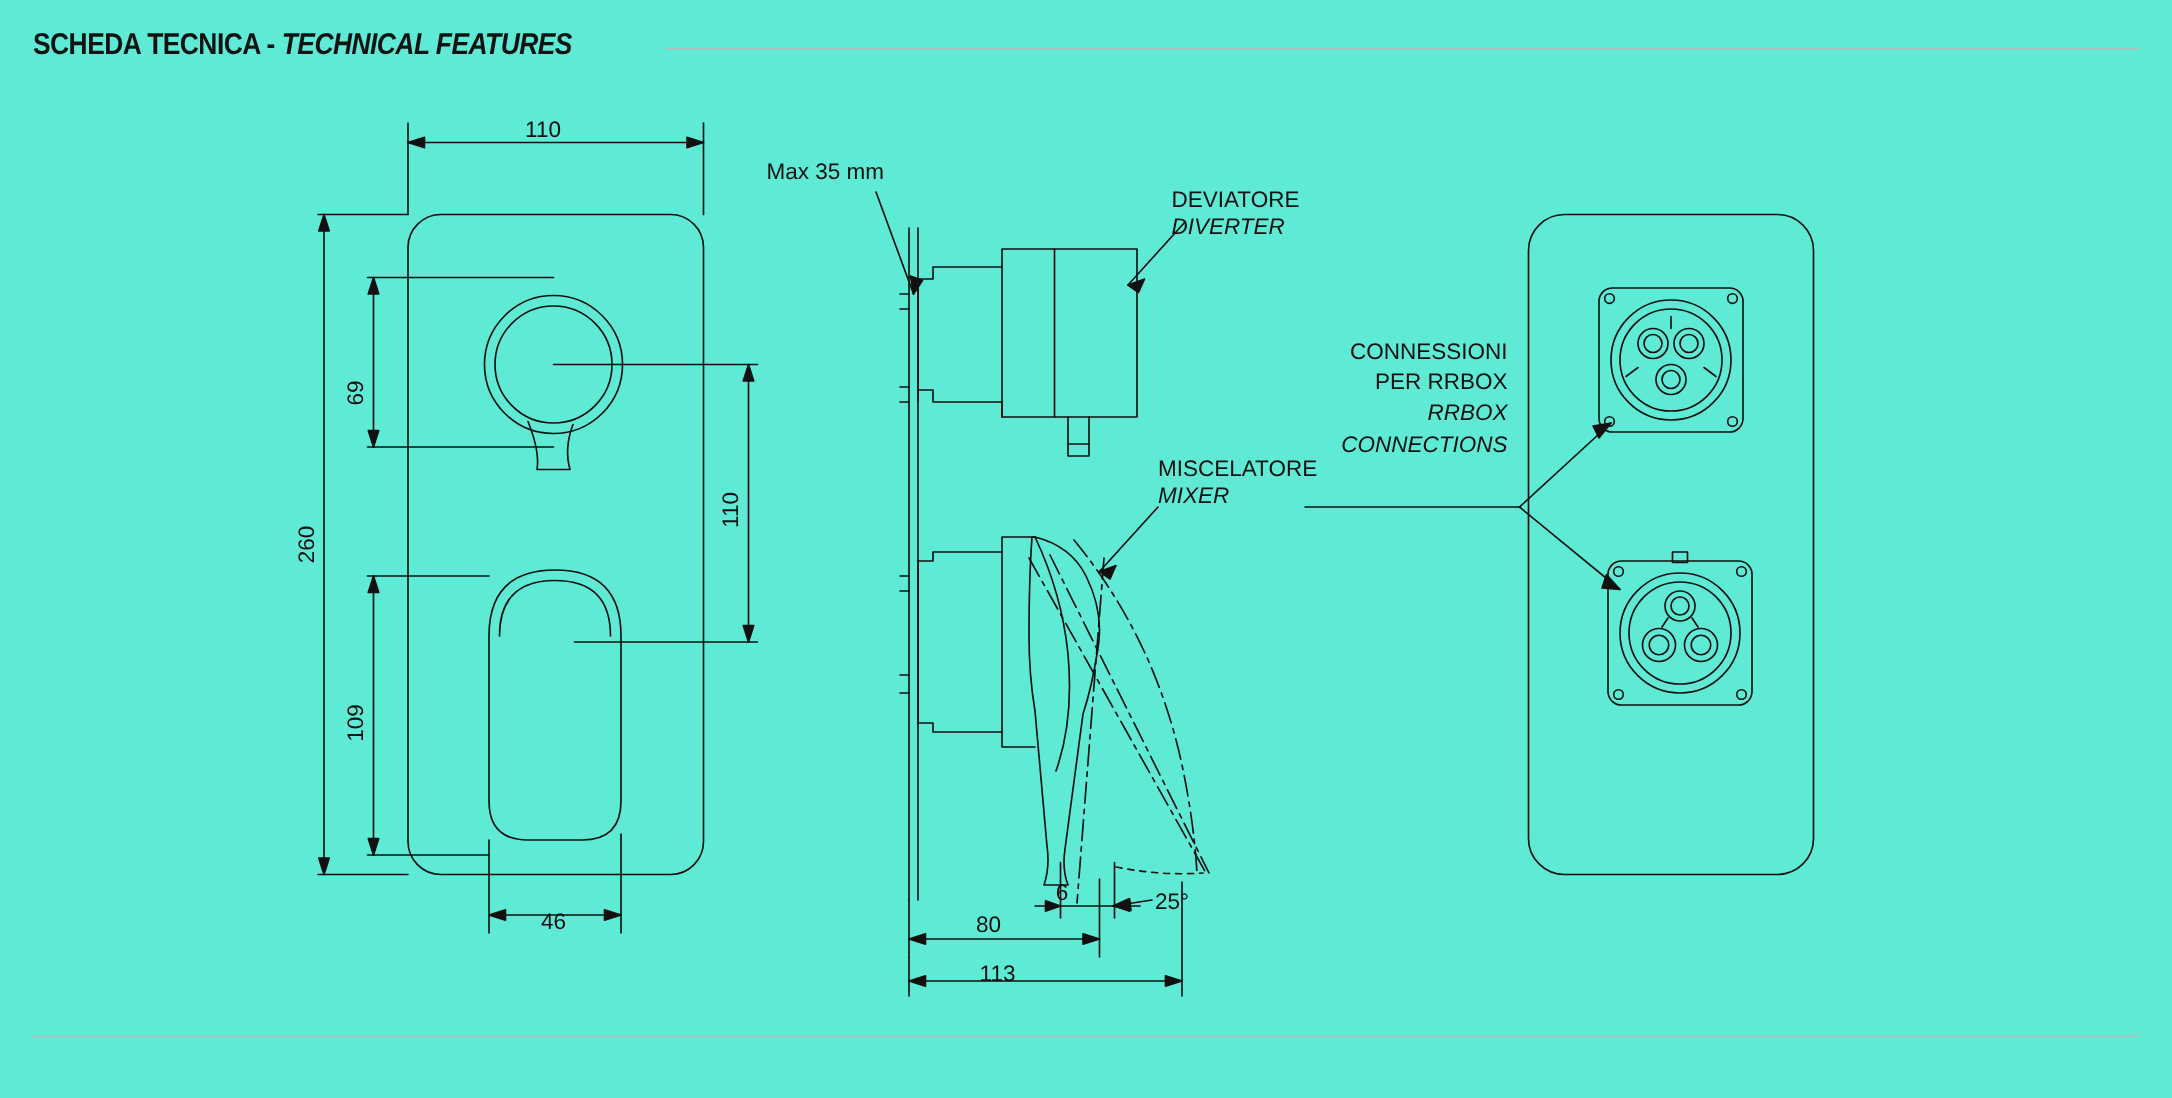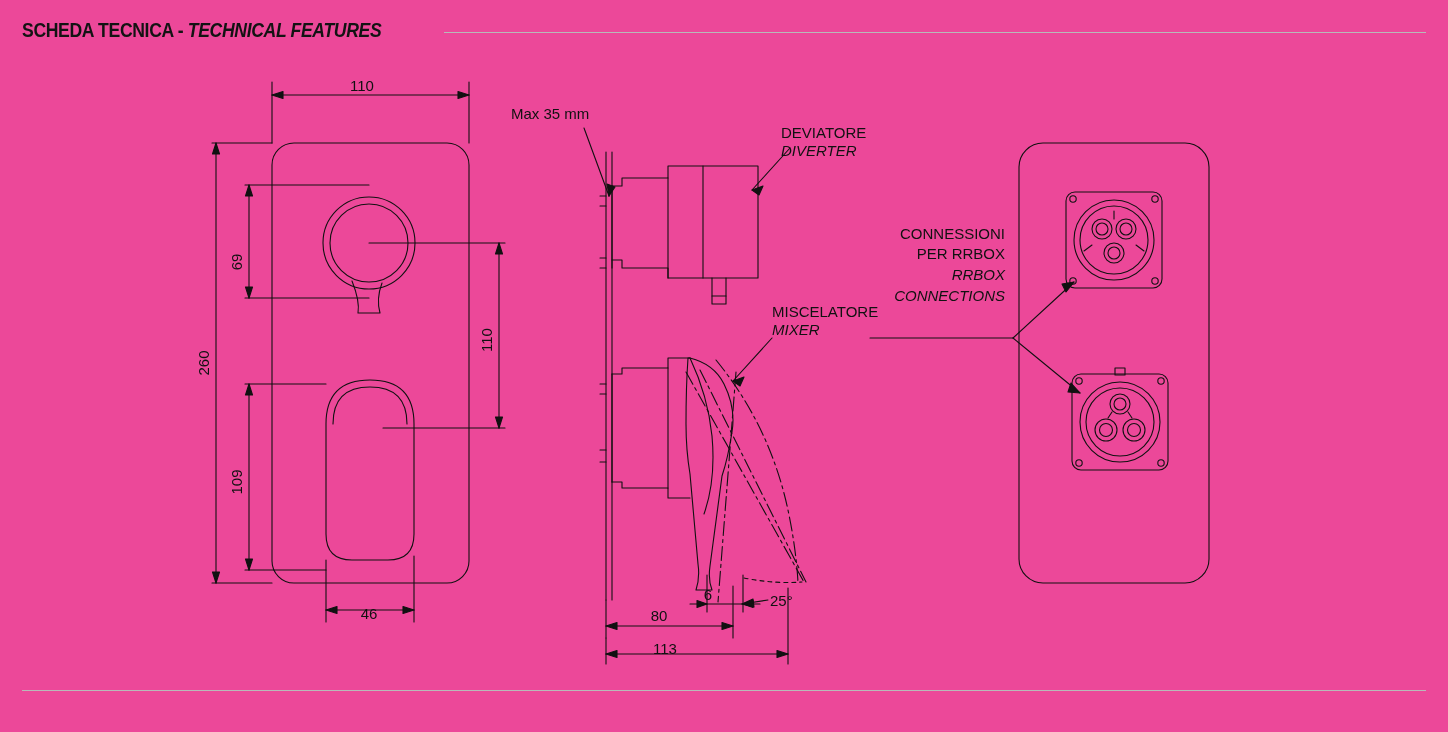--- a/index.html
+++ b/index.html
@@ -8,21 +8,21 @@
     background: #ffffff;
   }
   body {
     font-family: "Liberation Sans", sans-serif;
     color: #1a1a1a;
   }
   #page {
     position: relative;
     width: 1448px;
     height: 732px;
-    background: #ec4899;
+    background: #5eead4;
     overflow: hidden;
   }
 
   
   .header {
     position: absolute;
     left: 22px;
     top: 14px;
     right: 22px;
     height: 32px;

